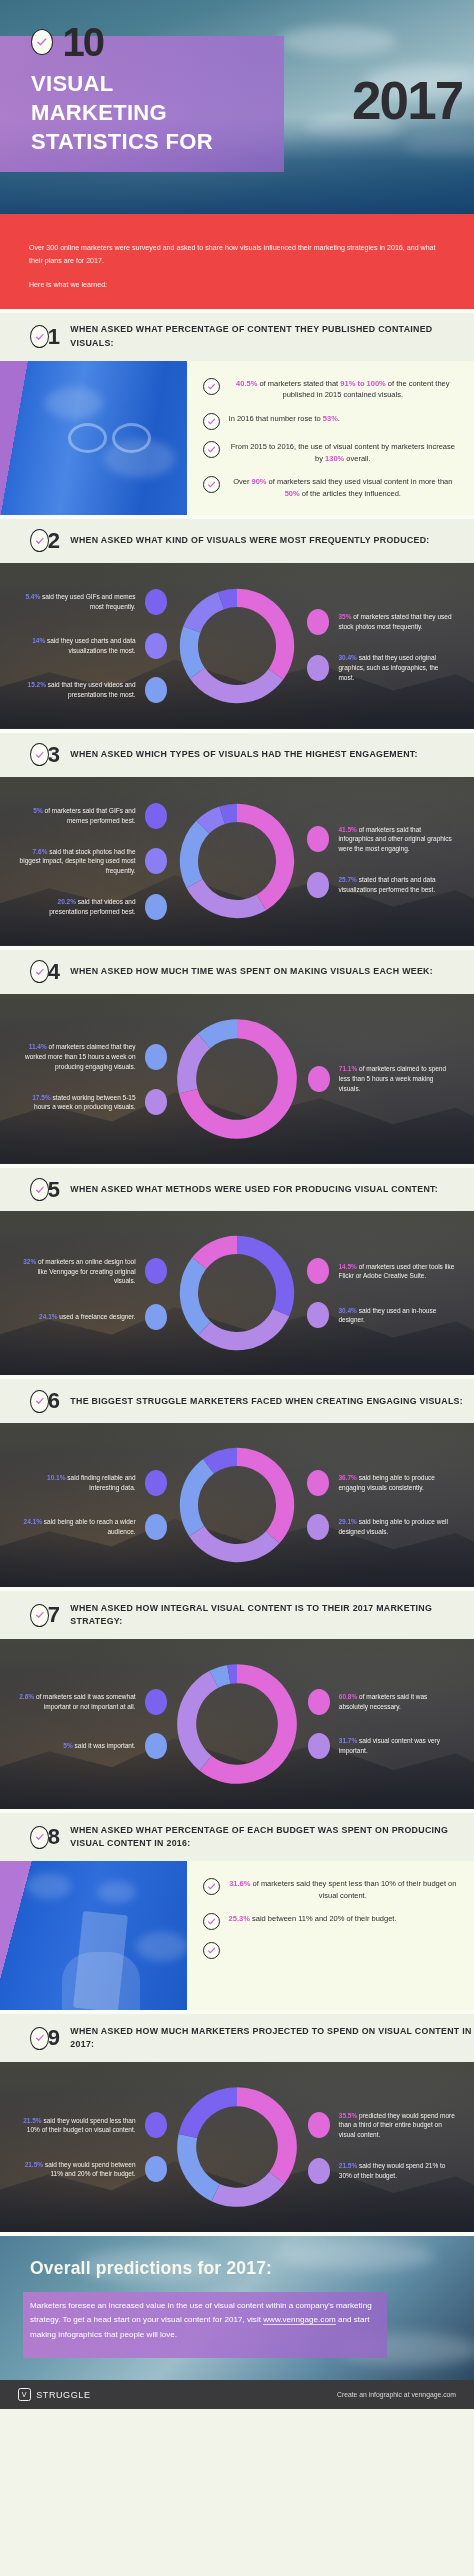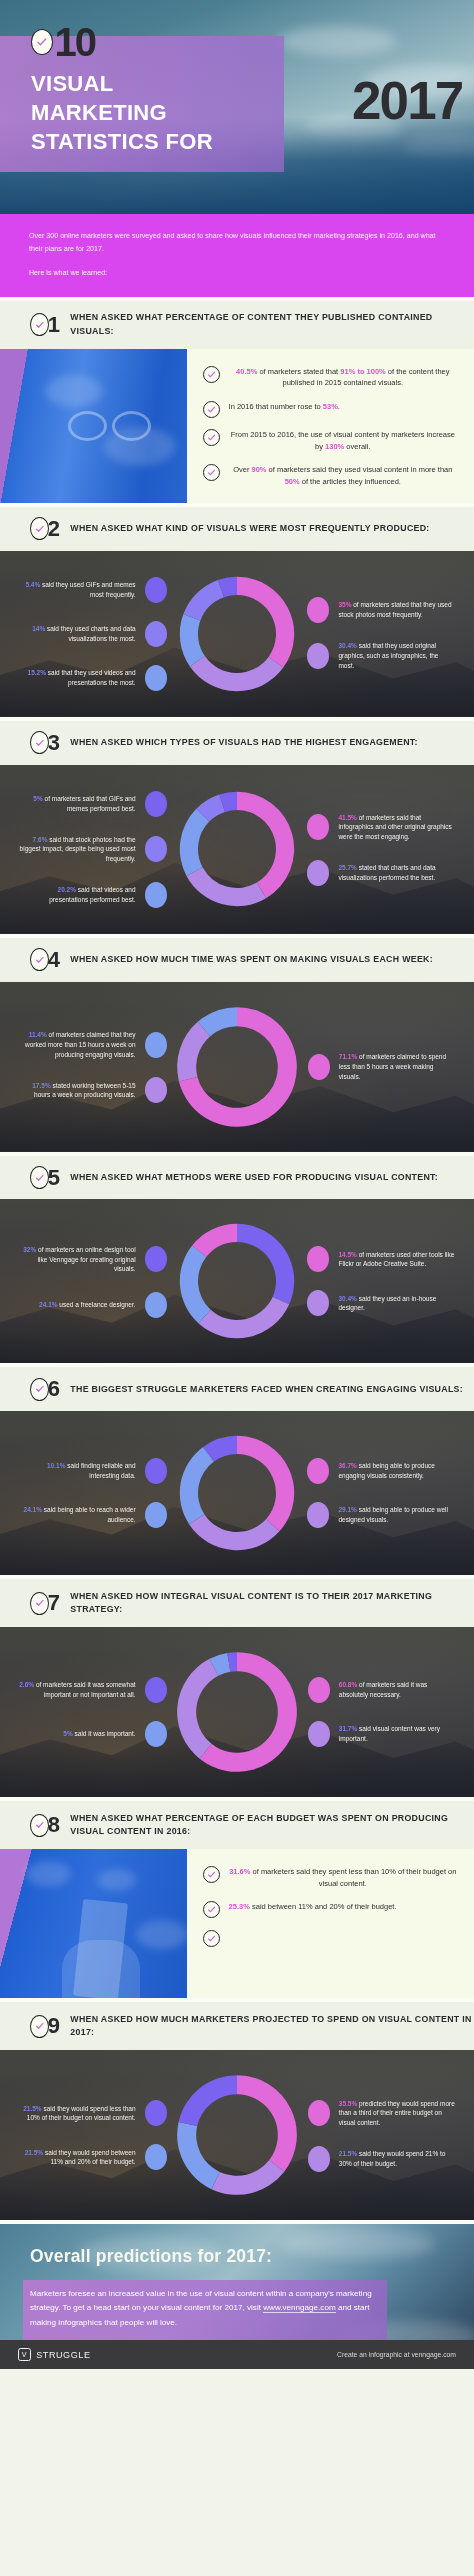--- a/index.html
+++ b/index.html
@@ -24,21 +24,21 @@
   }
   .hero .mtn {
     position: absolute; bottom: 0; left: 0; right: 0; height: 97px;
     background: linear-gradient(180deg, rgba(40,90,120,0) 0%, rgba(26,78,118,0.75) 45%, rgba(20,66,110,0.95) 100%);
   }
   .hero-band {
     position: absolute; left: 0; top: 36px; width: 284px; height: 136px;
     background: linear-gradient(115deg, rgba(196,124,214,0.80) 0%, rgba(171,114,211,0.82) 55%, rgba(150,105,200,0.80) 100%);
   }
   .hero-inner { position: absolute; left: 31px; top: 25px; z-index: 5; }
-  .num10-row { display: flex; align-items: center; gap: 4px; }
+  .num10-row { display: flex; align-items: center; gap: 12px; }
   .check-circle {
     width: 22px; height: 26px; border-radius: 50%;
     background: #fbfdf4; border: 1.9px solid #26262a;
     display: flex; align-items: center; justify-content: center;
     flex: none;
   }
   .check-circle svg { width: 11.7px; height: 11.7px; }
   .num10 {
     font-size: 40px; font-weight: bold; color: #2b2b2f;
     letter-spacing: -1.9px; line-height: 0.85; margin-left: -2.6px;
@@ -47,22 +47,22 @@
     margin-top: 10.4px; color: #ffffff; font-weight: bold;
     font-size: 22px; line-height: 1.32; letter-spacing: 0.3px;
   }
   .hero-year {
     position: absolute; right: 11.7px; top: 70px; z-index: 6;
     font-size: 53px; font-weight: bold; color: #2e2e32; letter-spacing: -1.9px;
   }
 
   
   .intro {
-    background: #d946ef; color: #f4f4f0;
-    padding: 16px 29px 17px 29px;
+    background: #ef4444; color: #f4f4f0;
+    padding: 28px 29px 17px 29px;
     font-size: 7.1px; line-height: 1.85;
   }
   .intro p + p { margin-top: 10.4px; }
 
   
   .sec-head {
     background: #eef1e5;
     padding: 10.4px 0 10.4px 30px;
     display: flex; align-items: center; gap: 0;
     border-top: 4.5px solid #fbfdf4;
@@ -141,21 +141,21 @@
   .leg-col.left .leg-item { flex-direction: row; }
   .leg-col.left .leg-text { text-align: right; }
   .dot { width: 22px; height: 26px; border-radius: 50%; flex: none; }
   .leg-text { font-size: 6.5px; line-height: 1.5; color: #f2f2ee; max-width: 117px; }
   .hl-blue { color: #7b7ef0; font-weight: bold; }
   .hl-mag { color: #df5cd4; font-weight: bold; }
   .donut-wrap { flex: 1; display: flex; align-items: center; justify-content: center; }
 
   
   .footer-hero {
-    position: relative; height: 120px; overflow: hidden;
+    position: relative; height: 148px; overflow: hidden;
     background: linear-gradient(135deg, #4e7e96 0%, #6d9cae 25%, #9dbec9 48%, #5f8ba4 72%, #2e4a63 100%);
     border-top: 4.5px solid #fbfdf4;
   }
   .footer-hero .cloud { position: absolute; border-radius: 50%; background: rgba(255,255,255,0.22); filter: blur(6.5px); }
   .footer-title {
     position: absolute; left: 30px; top: 22px; z-index: 4;
     font-size: 17.5px; font-weight: bold; color: #f7f9ee; letter-spacing: 0.2px;
   }
   .footer-band {
     position: absolute; left: 23.4px; top: 56px; width: 364px; height: 66px; z-index: 3;

